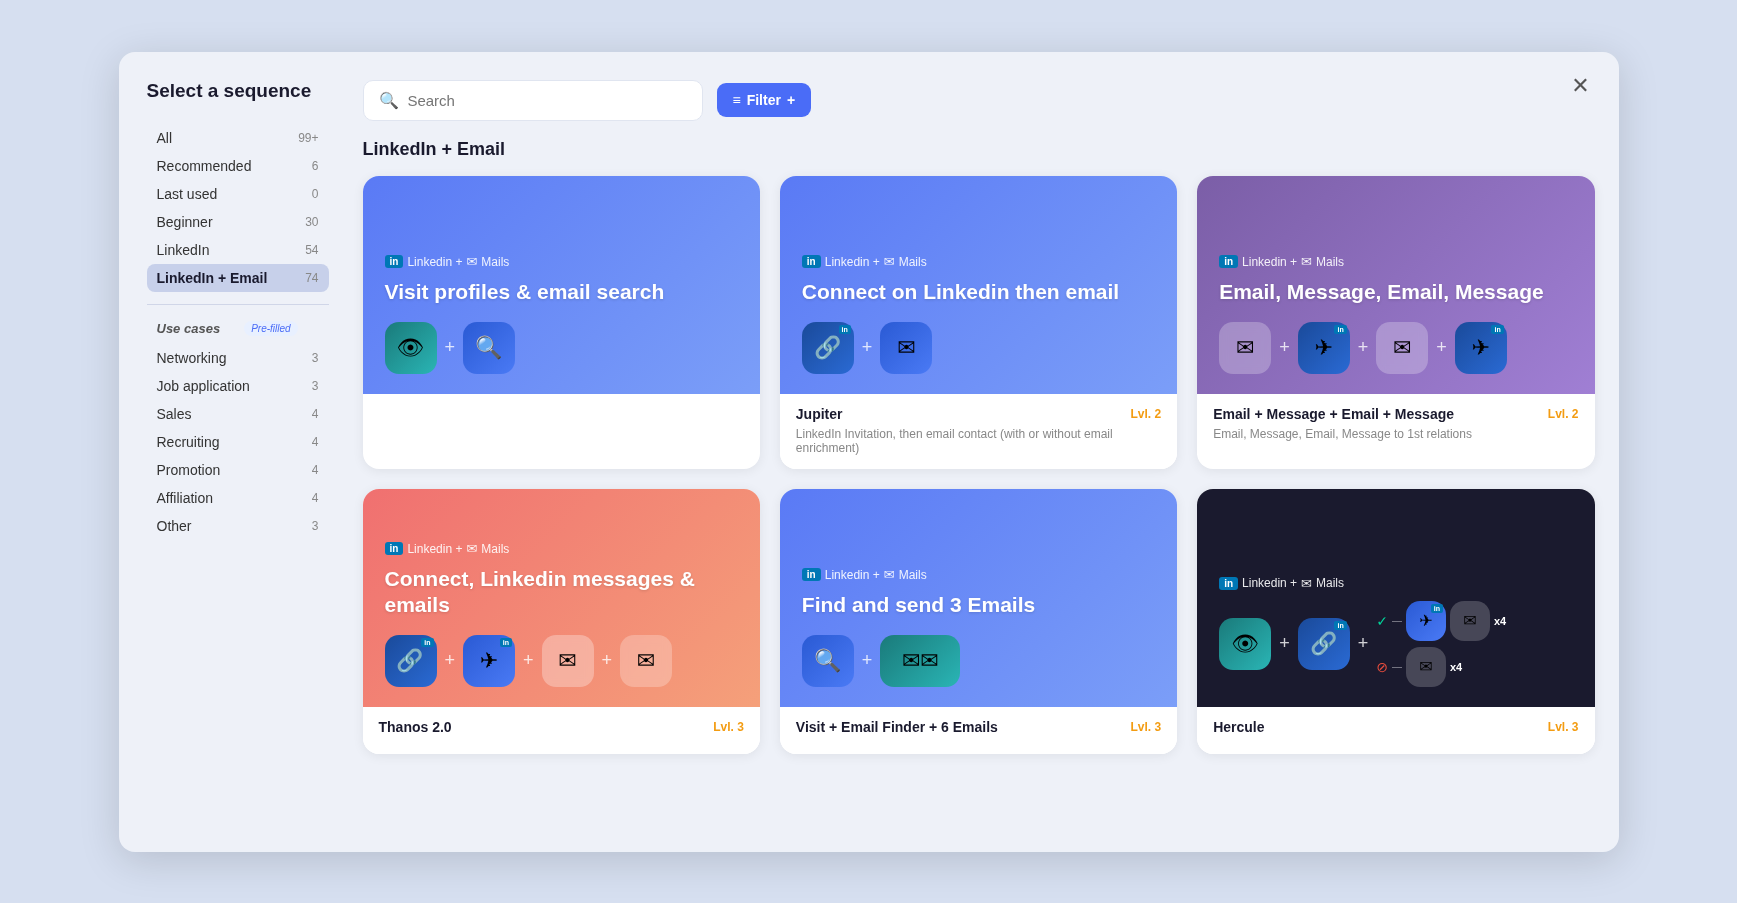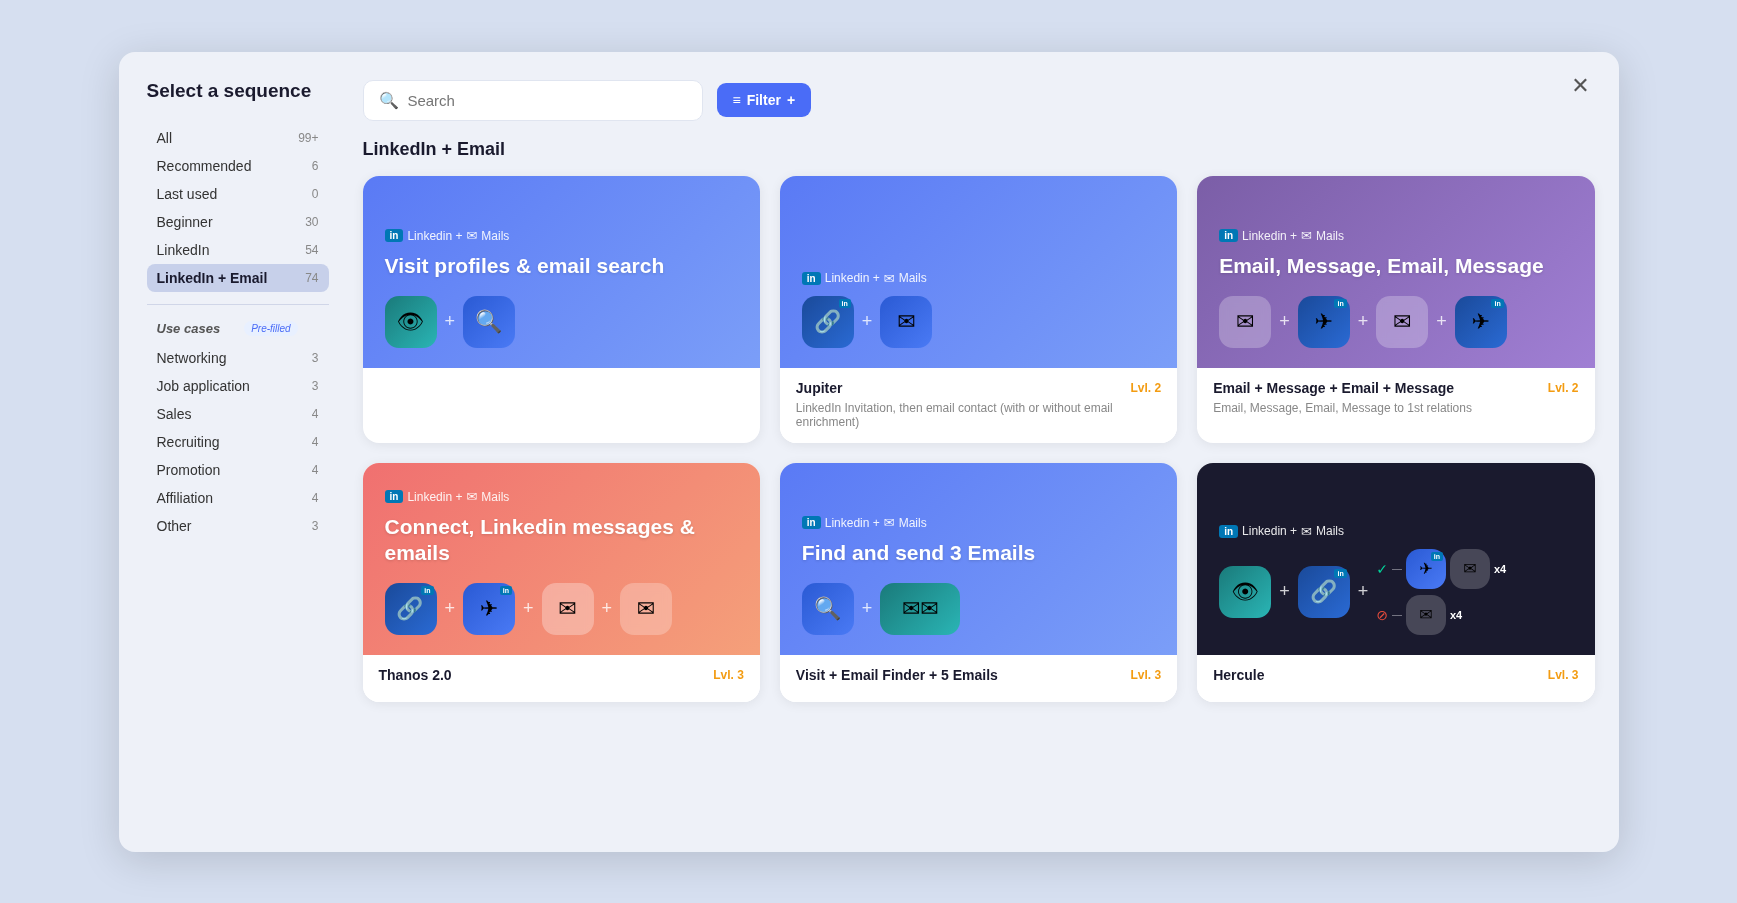--- a/index.html
+++ b/index.html
@@ -167,21 +167,21 @@
     
     .seq-card {
       border-radius: 16px;
       overflow: hidden;
       background: white;
       box-shadow: 0 2px 12px rgba(0,0,0,0.07);
       display: flex;
       flex-direction: column;
     }
     .card-visual {
-      height: 192px;
+      height: 218px;
       position: relative;
       display: flex;
       flex-direction: column;
       justify-content: flex-end;
       padding: 22px 22px 20px 22px;
       cursor: pointer;
     }
     .card-visual.blue {
       background: linear-gradient(135deg, #5a7af5 0%, #7b9ef8 100%);
     }
@@ -403,20 +403,21 @@
         </div>
 
         <div class="seq-card">
           <div class="card-visual blue">
             <div class="card-type-badge">
               <span class="in-icon">in</span>
               <span>Linkedin +</span>
               <span class="mail-icon">✉</span>
               <span>Mails</span>
             </div>
+            <div class="card-title">Connect on Linkedin then email</div>
             <div class="card-icons-row">
               <div class="icon-box blue-dark" style="position:relative;">
                 🔗
                 <span class="in-badge">in</span>
               </div>
               <span class="plus-sep">+</span>
               <div class="icon-box mid-blue">✉</div>
             </div>
           </div>
           <div class="card-meta">
@@ -506,21 +507,21 @@
             </div>
             <div class="card-title">Find and send 3 Emails</div>
             <div class="card-icons-row">
               <div class="icon-box mid-blue">🔍</div>
               <span class="plus-sep">+</span>
               <div class="icon-box teal" style="width:80px;">✉✉</div>
             </div>
           </div>
           <div class="card-meta">
             <div class="card-name-row">
-              <span class="card-name">Visit + Email Finder + 5 Emails</span>
+              <span class="card-name">Visit + Email Finder + 6 Emails</span>
               <span class="card-level orange">Lvl. 3</span>
             </div>
             <div class="card-desc"></div>
           </div>
         </div>
 
         <div class="seq-card">
           <div class="card-visual dark">
             <div class="card-type-badge">
               <span class="in-icon">in</span>

